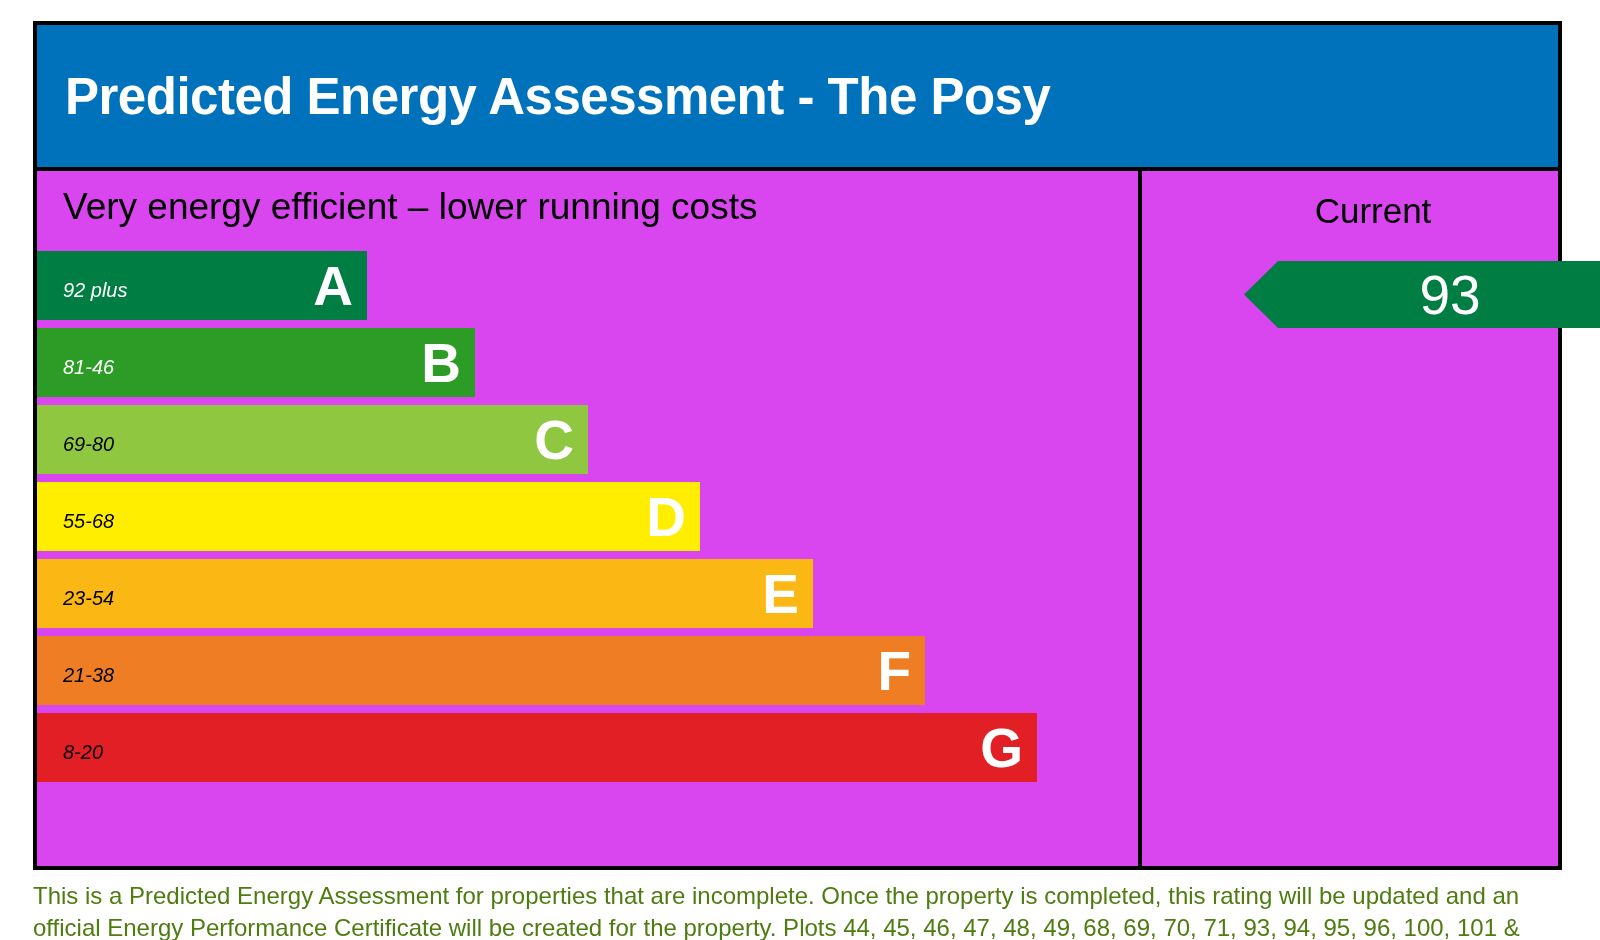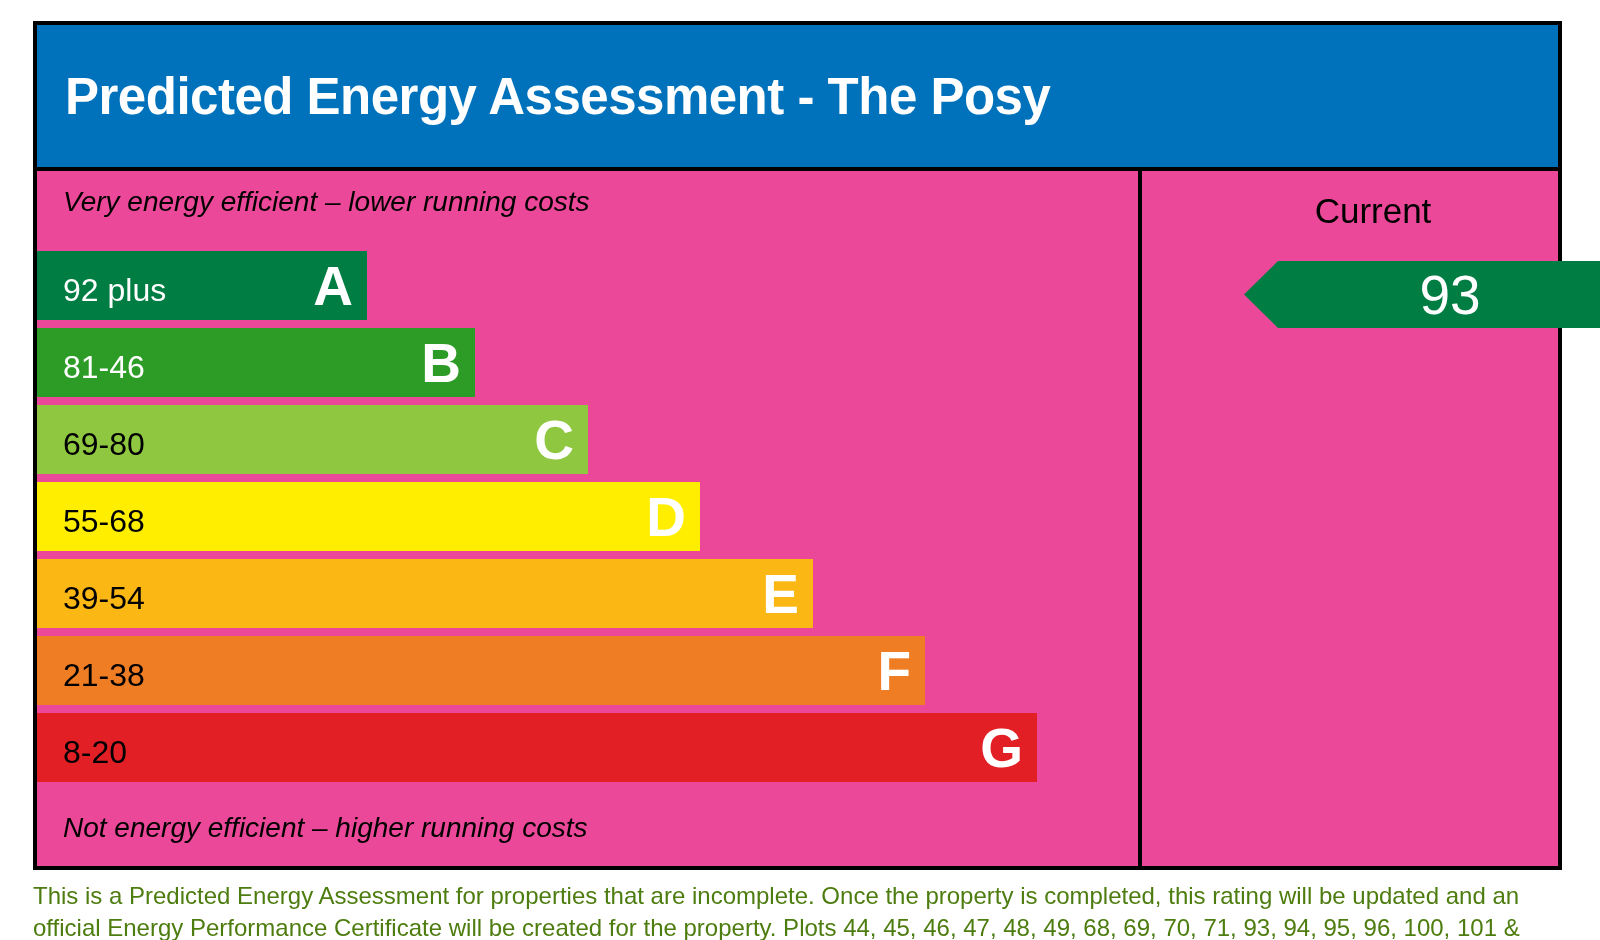--- a/index.html
+++ b/index.html
@@ -25,21 +25,21 @@
 
   
   .cert-frame {
     position: absolute;
     left: 33px;
     top: 21px;
     width: 1529px;
     height: 849px;
     border: 4px solid #000000;
     box-sizing: border-box;
-    background: #ec4899;
+    background: #d946ef;
   }
 
   
   .title-bar {
     position: absolute;
     left: 0;
     top: 0;
     width: 100%;
     height: 146px;
     background: #0072bc;
@@ -82,22 +82,21 @@
     position: absolute;
     left: 0;
     top: 0;
     width: 1101px;
     height: 100%;
   }
 
   .efficiency-note {
     position: absolute;
     left: 26px;
-    font-style: italic;
-    font-size: 28px;
+    font-size: 37px;
     color: #000000;
     white-space: nowrap;
   }
   .note-top { top: 15px; }
   .note-bottom { top: 641px; }
 
   .bands {
     position: absolute;
     left: 0;
     top: 80px;
@@ -112,21 +111,22 @@
     left: 0;
     top: 0;
     height: 69px;
     display: block;
   }
   .band-range {
     position: absolute;
     left: 26px;
     top: 50%;
     transform: translateY(-50%);
-    font-size: 32px;
+    font-style: italic;
+    font-size: 20px;
     white-space: nowrap;
     text-align: right;
   }
   .band-letter {
     position: absolute;
     top: 50%;
     transform: translateY(-50%);
     right: 14px;
     font-size: 55px;
     font-weight: bold;
@@ -234,40 +234,39 @@
             <div class="band-bar" style="width:663px;background:#ffee00;">
               <span class="band-letter">D</span>
             </div>
             <div class="band-range dark-text">55-68</div>
           </div>
 
           <div class="band-row">
             <div class="band-bar" style="width:776px;background:#fbb713;">
               <span class="band-letter">E</span>
             </div>
-            <div class="band-range dark-text">39-54</div>
+            <div class="band-range dark-text">23-54</div>
           </div>
 
           <div class="band-row">
             <div class="band-bar" style="width:888px;background:#ef7d24;">
               <span class="band-letter">F</span>
             </div>
             <div class="band-range dark-text">21-38</div>
           </div>
 
           <div class="band-row">
             <div class="band-bar" style="width:1000px;background:#e31f26;">
               <span class="band-letter">G</span>
             </div>
             <div class="band-range dark-text">8-20</div>
           </div>
 
         </div>
 
-        <div class="efficiency-note note-bottom">Not energy efficient – higher running costs</div>
       </div>
 
       <div class="col-divider"></div>
 
       <div class="rating-col">
         <div class="rating-header">Current</div>
         <div class="rating-arrow">
           <div class="rating-value">93</div>
         </div>
       </div>

